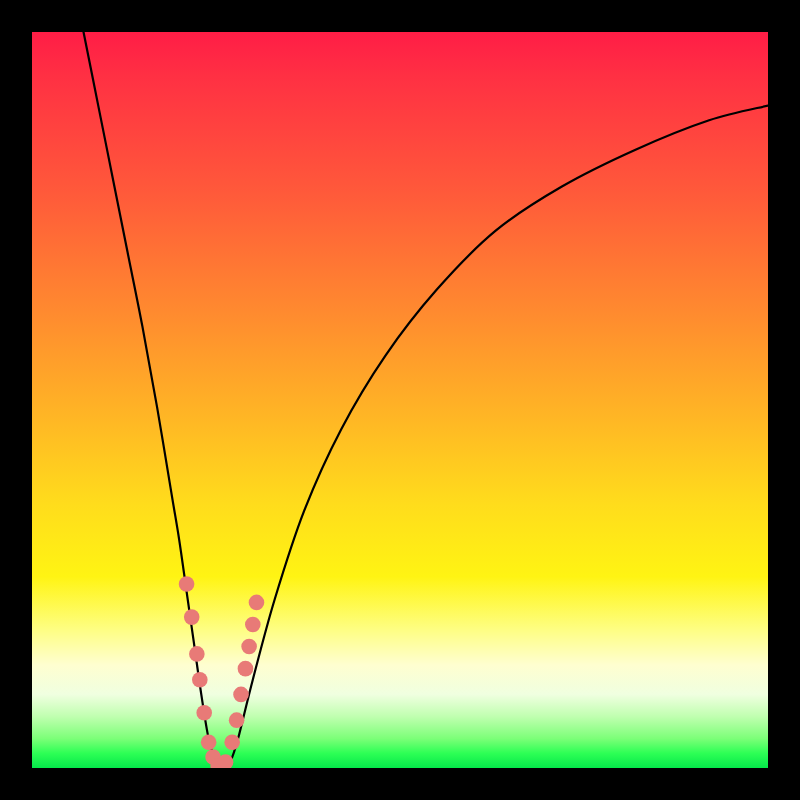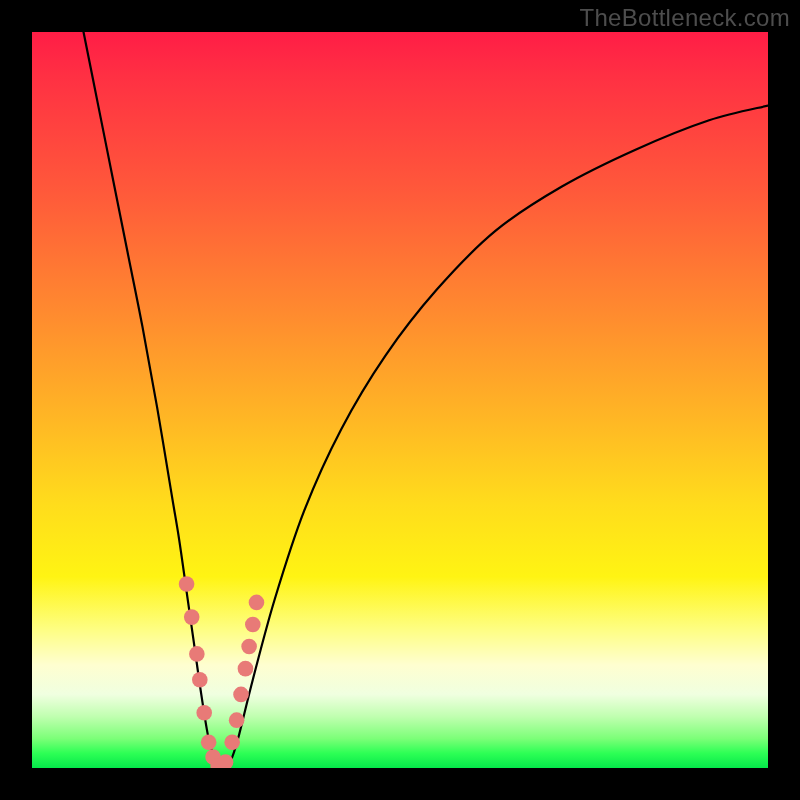--- a/index.html
+++ b/index.html
@@ -82,14 +82,13 @@
           <circle cx="200.19" cy="710.24" r="7.8" fill="#e87a77"></circle>
           <circle cx="204.61" cy="688.16" r="7.8" fill="#e87a77"></circle>
           <circle cx="209.02" cy="662.40" r="7.8" fill="#e87a77"></circle>
           <circle cx="213.44" cy="636.64" r="7.8" fill="#e87a77"></circle>
           <circle cx="217.12" cy="614.56" r="7.8" fill="#e87a77"></circle>
           <circle cx="220.80" cy="592.48" r="7.8" fill="#e87a77"></circle>
           <circle cx="224.48" cy="570.40" r="7.8" fill="#e87a77"></circle>
         </g>
     </svg>
   </div>
-  <div class="watermark">TheBottleneck.com</div>
 </div>
 
 </body></html>

